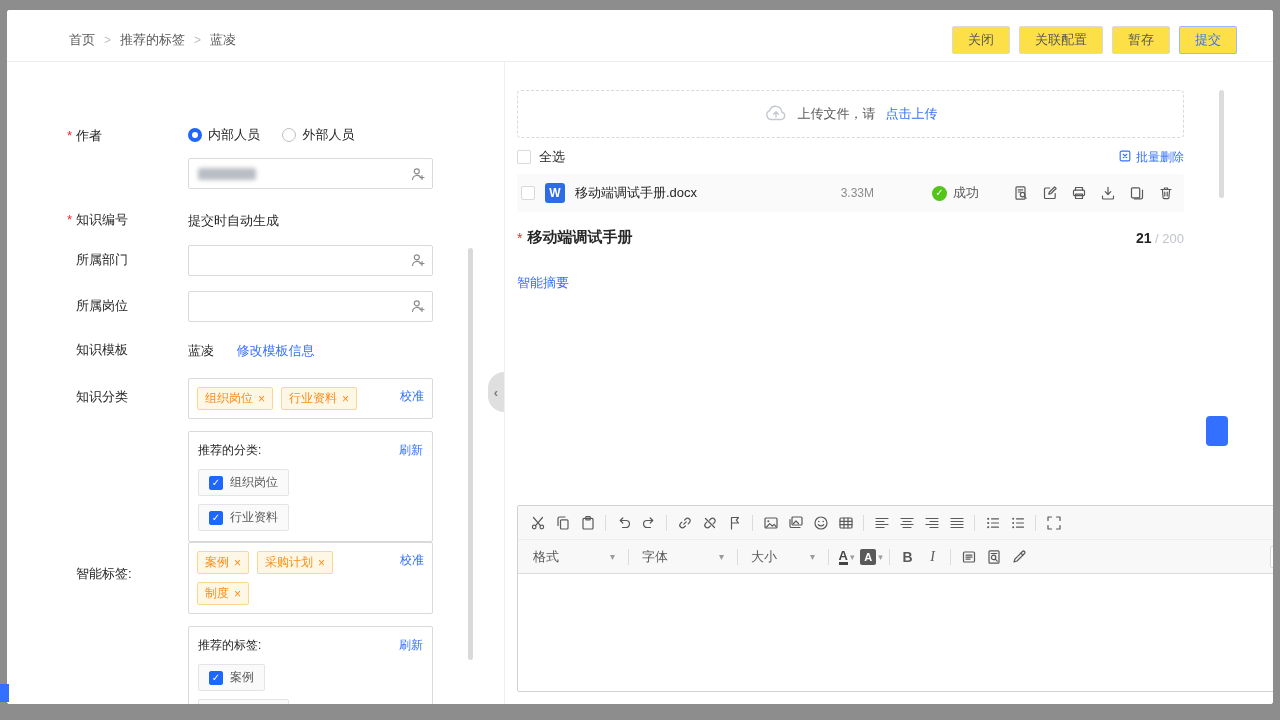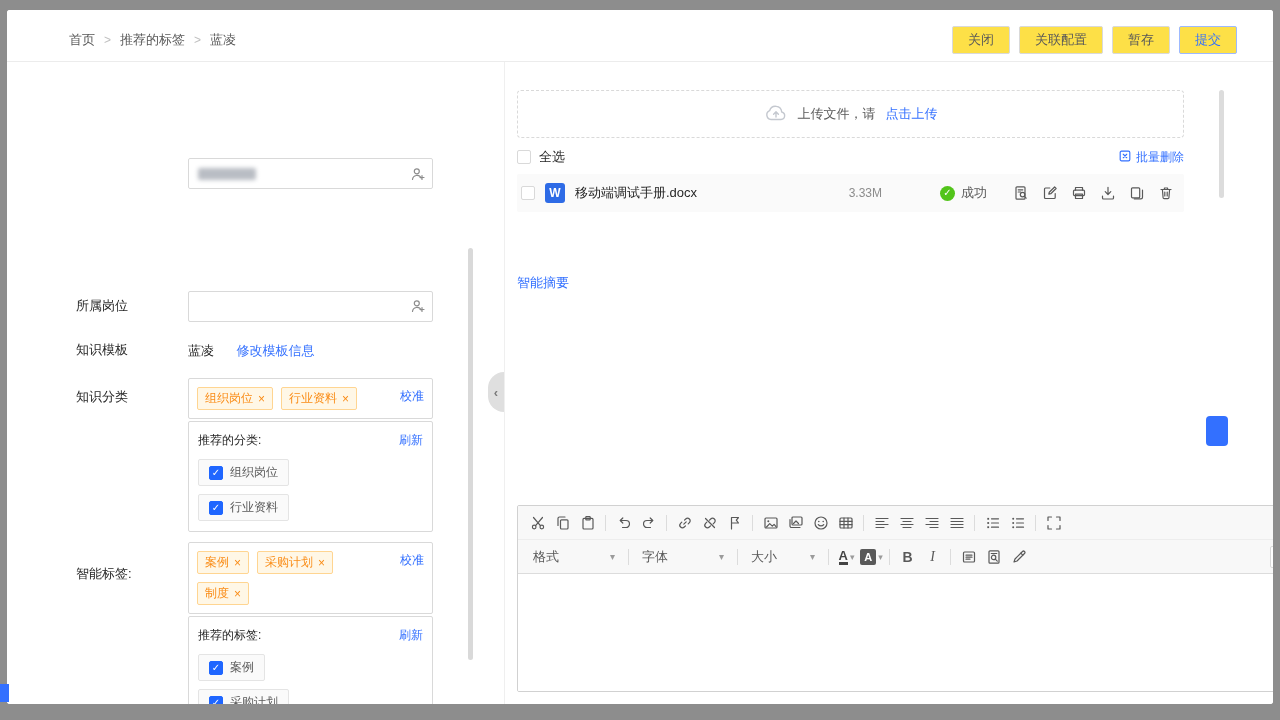--- a/index.html
+++ b/index.html
@@ -43,21 +43,21 @@
   .fplain{font-size:13px;color:#262626}
   .tpl-val{font-size:13px;color:#262626;margin-right:18px}
   .link{color:#3370ff;font-size:13px;cursor:pointer;text-decoration:none}
   .tagbox{position:relative;width:245px;box-sizing:border-box;border:1px solid #d9d9d9;border-radius:2px;background:#fff;
           padding:8px 44px 8px 8px;display:flex;flex-wrap:wrap;gap:8px;min-height:38px}
   .tagbox .cal{position:absolute;right:8px;top:9px;font-size:12px}
   .tag{display:inline-flex;align-items:center;gap:5px;padding:2px 7px;font-size:12px;color:#fa8c16;background:#fff7e6;
        border:1px solid #ffd591;border-radius:2px;white-space:nowrap}
   .tag .x{cursor:pointer}
   .tag .x::before{content:"×"}
-  .recbox{width:245px;box-sizing:border-box;border:1px solid #d9d9d9;border-radius:2px;margin-top:2px;padding:10px 9px;background:#fff}
+  .recbox{width:245px;box-sizing:border-box;border:1px solid #d9d9d9;border-radius:2px;margin-top:12px;padding:10px 9px;background:#fff}
   .rechead{display:flex;justify-content:space-between;align-items:center;font-size:12px;color:#262626;margin-bottom:10px}
   .rechead .link{font-size:12px}
   .chiprow{margin-bottom:8px}
   .chiprow:last-child{margin-bottom:0}
   .chip{display:inline-flex;align-items:center;gap:7px;padding:4px 10px;border:1px solid #e4e4e4;background:#fafafa;
         border-radius:2px;font-size:12px;color:#595959;cursor:pointer}
   .cb{width:14px;height:14px;border:1px solid #d9d9d9;border-radius:2px;box-sizing:border-box;background:#fff;flex:none;
       display:inline-flex;align-items:center;justify-content:center;cursor:pointer}
   .cb.on{background:#1f66ff;border-color:#1f66ff}
   .cb.on::after{content:"✓";color:#fff;font-size:10px;line-height:1}
@@ -73,21 +73,21 @@
           display:flex;align-items:center;justify-content:center;gap:10px;font-size:13px;color:#595959;cursor:pointer;background:#fff}
   .selrow{position:absolute;left:12px;top:86px;width:667px;display:flex;align-items:center;justify-content:space-between}
   .selleft{display:flex;align-items:center;gap:8px;font-size:13px;color:#262626;cursor:pointer}
   .bdel{display:flex;align-items:center;gap:4px;color:#3370ff;font-size:12px;cursor:pointer}
   .filerow{position:absolute;left:12px;top:112px;width:667px;height:38px;display:flex;align-items:center;gap:10px;
            background:#fafafa;border-radius:2px;padding:0 10px 0 4px;box-sizing:border-box}
   .word{width:20px;height:20px;background:#2e6be6;border-radius:3px;color:#fff;font-weight:bold;font-size:12px;
         display:flex;align-items:center;justify-content:center;flex:none}
   .fname{font-size:13px;color:#262626;margin-right:auto}
   .fsize{font-size:12px;color:#8c8c8c;margin-right:48px}
-  .fstat{display:flex;align-items:center;gap:6px;font-size:13px;color:#595959;margin-right:16px}
+  .fstat{display:flex;align-items:center;gap:6px;font-size:13px;color:#595959;margin-right:24px}
   .ok{width:15px;height:15px;border-radius:50%;background:#52c41a;color:#fff;display:flex;align-items:center;justify-content:center;flex:none}
   .ok::after{content:"✓";font-size:10px;line-height:1}
   .facts{display:flex;gap:13px;align-items:center}
   .fact{display:flex;cursor:pointer}
 
   .titlerow{position:absolute;left:12px;top:166px;width:667px;display:flex;align-items:center}
   .req-star::before{content:"*";color:#f5222d;font-size:14px;margin-right:5px}
   .tval{font-size:15px;font-weight:bold;color:#262626;flex:1}
   .count{font-size:13px;color:#c0c4cc;white-space:nowrap}
   .count b{color:#262626;font-size:14px}
@@ -141,38 +141,69 @@
     <div class="hd-actions">
       <button class="btn">关闭</button>
       <button class="btn">关联配置</button>
       <button class="btn">暂存</button>
       <button class="btn primary">提交</button>
     </div>
   </div>
 
   <div class="lp">
 
+    <div class="frow r1">
+      <span class="flabel req">作者</span>
+      <div class="fval">
+        <label class="radio">
+          <span class="rd on"></span>
+          <span>内部人员</span>
+        </label>
+        <label class="radio">
+          <span class="rd"></span>
+          <span>外部人员</span>
+        </label>
+      </div>
+    </div>
 
     <div class="frow r2">
       <span class="flabel"></span>
       <div class="fval">
         <div class="inp">
           <span class="redacted"></span>
           <span class="picker">
             <svg width="16" height="16" viewBox="0 0 16 16" fill="none" stroke="#8c8c8c" stroke-width="1.2" stroke-linecap="round" stroke-linejoin="round">
                 <circle cx="6.8" cy="5.3" r="2.5"></circle>
                 <path d="M2.5 13.5a4.5 4.5 0 018.6-1.4"></path>
                 <path d="M12 9.5v4M10 11.5h4"></path>
               </svg>
           </span>
         </div>
       </div>
     </div>
 
-
+    <div class="frow r3">
+      <span class="flabel req">知识编号</span>
+      <div class="fval"><span class="fplain">提交时自动生成</span></div>
+    </div>
+
+    <div class="frow r4">
+      <span class="flabel">所属部门</span>
+      <div class="fval">
+        <div class="inp">
+          <span class="picker">
+            <svg width="16" height="16" viewBox="0 0 16 16" fill="none" stroke="#8c8c8c" stroke-width="1.2" stroke-linecap="round" stroke-linejoin="round">
+                <circle cx="6.8" cy="5.3" r="2.5"></circle>
+                <path d="M2.5 13.5a4.5 4.5 0 018.6-1.4"></path>
+                <path d="M12 9.5v4M10 11.5h4"></path>
+              </svg>
+          </span>
+        </div>
+      </div>
+    </div>
 
     <div class="frow r5">
       <span class="flabel">所属岗位</span>
       <div class="fval">
         <div class="inp">
           <span class="picker">
             <svg width="16" height="16" viewBox="0 0 16 16" fill="none" stroke="#8c8c8c" stroke-width="1.2" stroke-linecap="round" stroke-linejoin="round">
                 <circle cx="6.8" cy="5.3" r="2.5"></circle>
                 <path d="M2.5 13.5a4.5 4.5 0 018.6-1.4"></path>
                 <path d="M12 9.5v4M10 11.5h4"></path>
@@ -338,20 +369,25 @@
         <span class="fact">
           <svg width="16" height="16" viewBox="0 0 16 16" fill="none" stroke="#595959" stroke-width="1.2" stroke-linecap="round" stroke-linejoin="round">
               <path d="M3 4.5h10M6.4 4.5V3h3.2v1.5"></path>
               <path d="M4.4 4.5l.7 8.2a1 1 0 001 .9h3.8a1 1 0 001-.9l.7-8.2"></path>
               <path d="M6.8 7v4M9.2 7v4"></path>
             </svg>
         </span>
       </span>
     </div>
 
+    <div class="titlerow">
+      <span class="req-star"></span>
+      <span class="tval">移动端调试手册</span>
+      <span class="count"><b>21</b><span> / 200</span></span>
+    </div>
 
     <a class="sumlabel">智能摘要</a>
 
 
     <div class="editor">
       <div class="tb tb1">
         <span class="ti">
             <svg width="16" height="16" viewBox="0 0 16 16" fill="none" stroke="#595959" stroke-width="1.2" stroke-linecap="round" stroke-linejoin="round">
               <circle cx="4.2" cy="12" r="1.8"></circle>
               <circle cx="11.8" cy="12" r="1.8"></circle>

